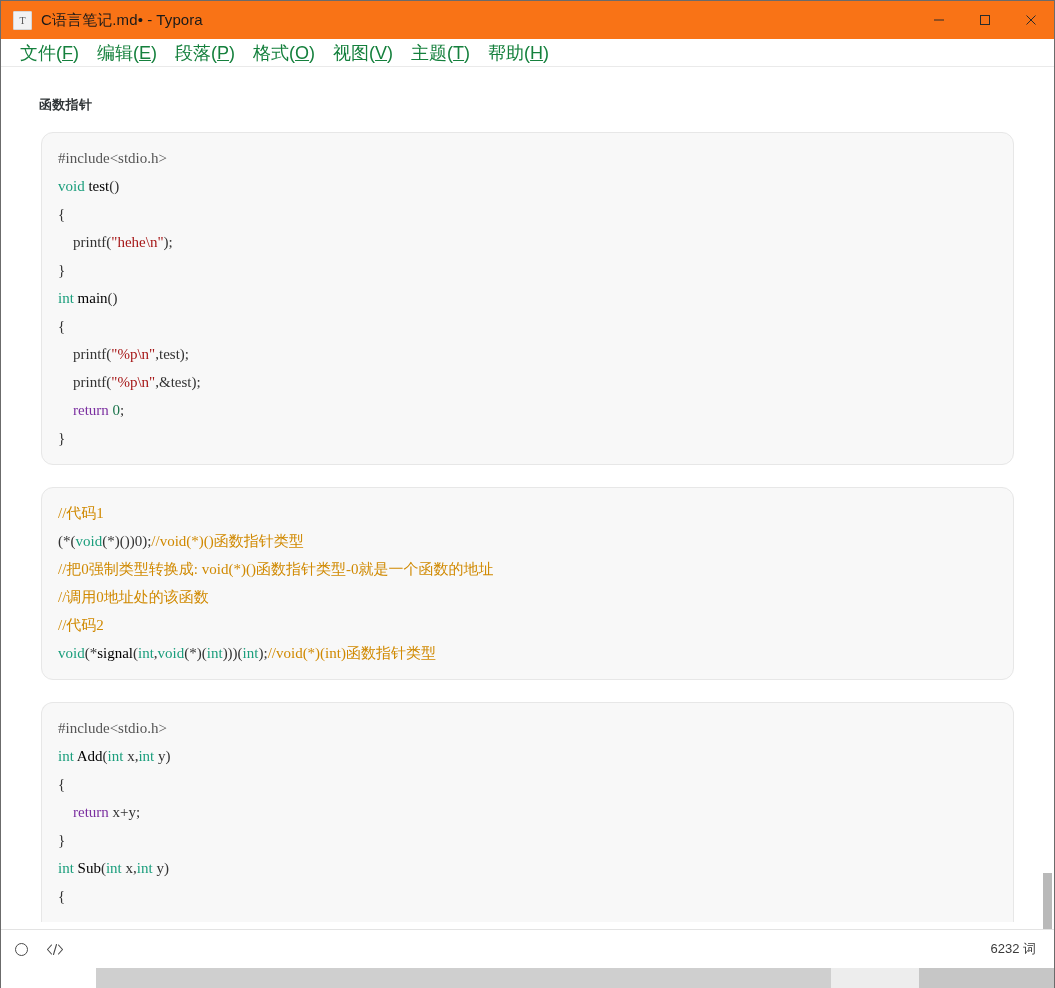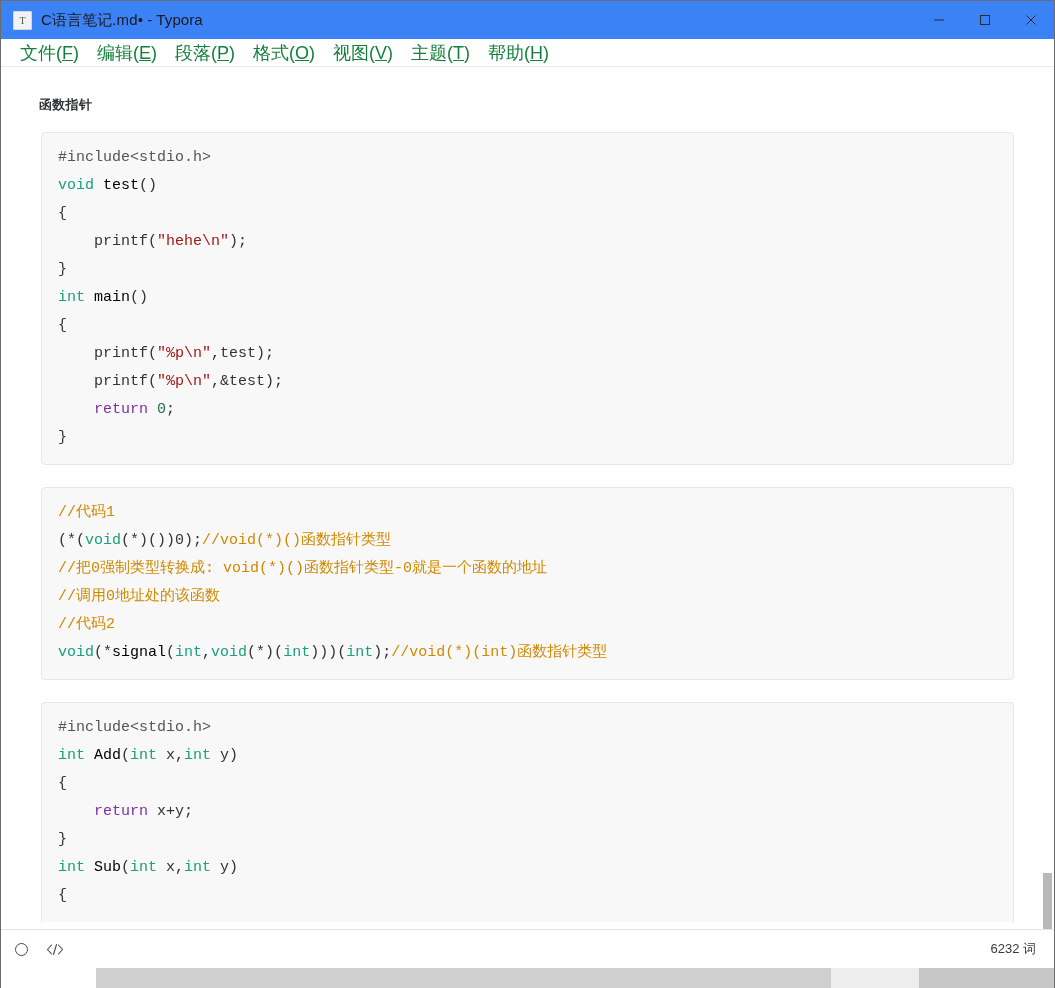--- a/index.html
+++ b/index.html
@@ -22,21 +22,21 @@
     border-right: 1px solid #6b6b6b;
     border-top: 1px solid #6b6b6b;
     overflow: hidden;
   }
 
   
   .titlebar {
     position: absolute;
     top: 0; left: 0; right: 0;
     height: 38px;
-    background: #3b82f6;
+    background: #f97316;
     display: flex;
     align-items: center;
     user-select: none;
   }
   .app-icon {
     width: 17px;
     height: 17px;
     margin-left: 12px;
     margin-right: 9px;
     background: #f2f2f2;
@@ -119,24 +119,24 @@
     font-weight: bold;
     color: #2f3436;
     margin: 14px 0 18px 0;
     letter-spacing: 0.3px;
   }
   h2.heading.second { margin-top: 22px; }
 
   .codeblock {
     background: #f8f8f8;
     border: 1px solid #e7e7e7;
-    border-radius: 4px;
+    border-radius: 12px;
     padding: 11px 16px 12px 16px;
     margin: 0 0 22px 2px;
-    font-family: Liberation Mono, monospace;
+    font-family: Liberation Serif, serif;
     font-size: 15px;
     line-height: 28px;
     color: #333333;
     white-space: pre;
     overflow: hidden;
     box-sizing: border-box;
   }
   .codeblock.last {
     margin-bottom: 0;
     border-bottom: none;

